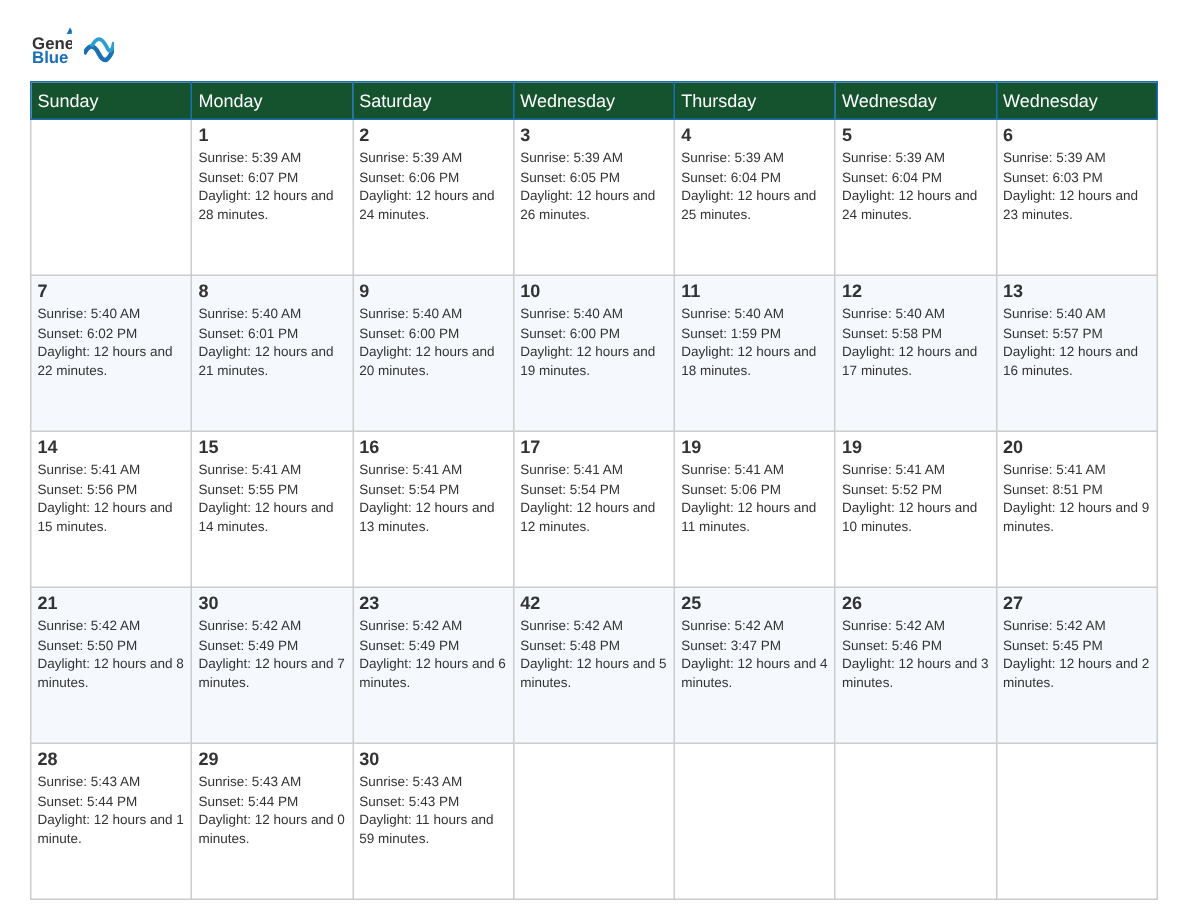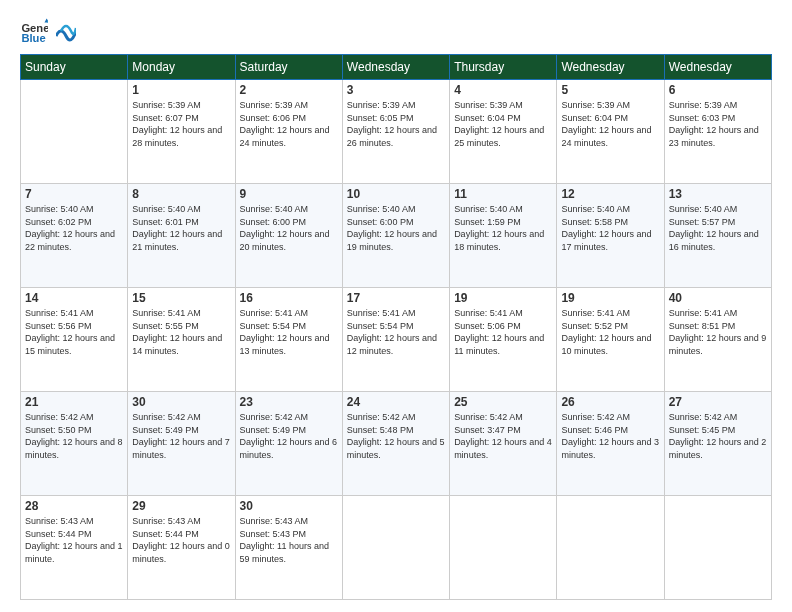--- a/index.html
+++ b/index.html
@@ -281,21 +281,21 @@
       </td>
           <td>
         <span class="day-num">19</span>
         <div class="cell-text">
           <div>Sunrise: 5:41 AM</div>
           <div>Sunset: 5:52 PM</div>
           <div>Daylight: 12 hours and 10 minutes.</div>
         </div>
       </td>
           <td>
-        <span class="day-num">40</span>
+        <span class="day-num">20</span>
         <div class="cell-text">
           <div>Sunrise: 5:41 AM</div>
           <div>Sunset: 8:51 PM</div>
           <div>Daylight: 12 hours and 9 minutes.</div>
         </div>
       </td>
         </tr>
         <tr>
           <td>
         <span class="day-num">21</span>
@@ -315,21 +315,21 @@
       </td>
           <td>
         <span class="day-num">23</span>
         <div class="cell-text">
           <div>Sunrise: 5:42 AM</div>
           <div>Sunset: 5:49 PM</div>
           <div>Daylight: 12 hours and 6 minutes.</div>
         </div>
       </td>
           <td>
-        <span class="day-num">24</span>
+        <span class="day-num">42</span>
         <div class="cell-text">
           <div>Sunrise: 5:42 AM</div>
           <div>Sunset: 5:48 PM</div>
           <div>Daylight: 12 hours and 5 minutes.</div>
         </div>
       </td>
           <td>
         <span class="day-num">25</span>
         <div class="cell-text">
           <div>Sunrise: 5:42 AM</div>

